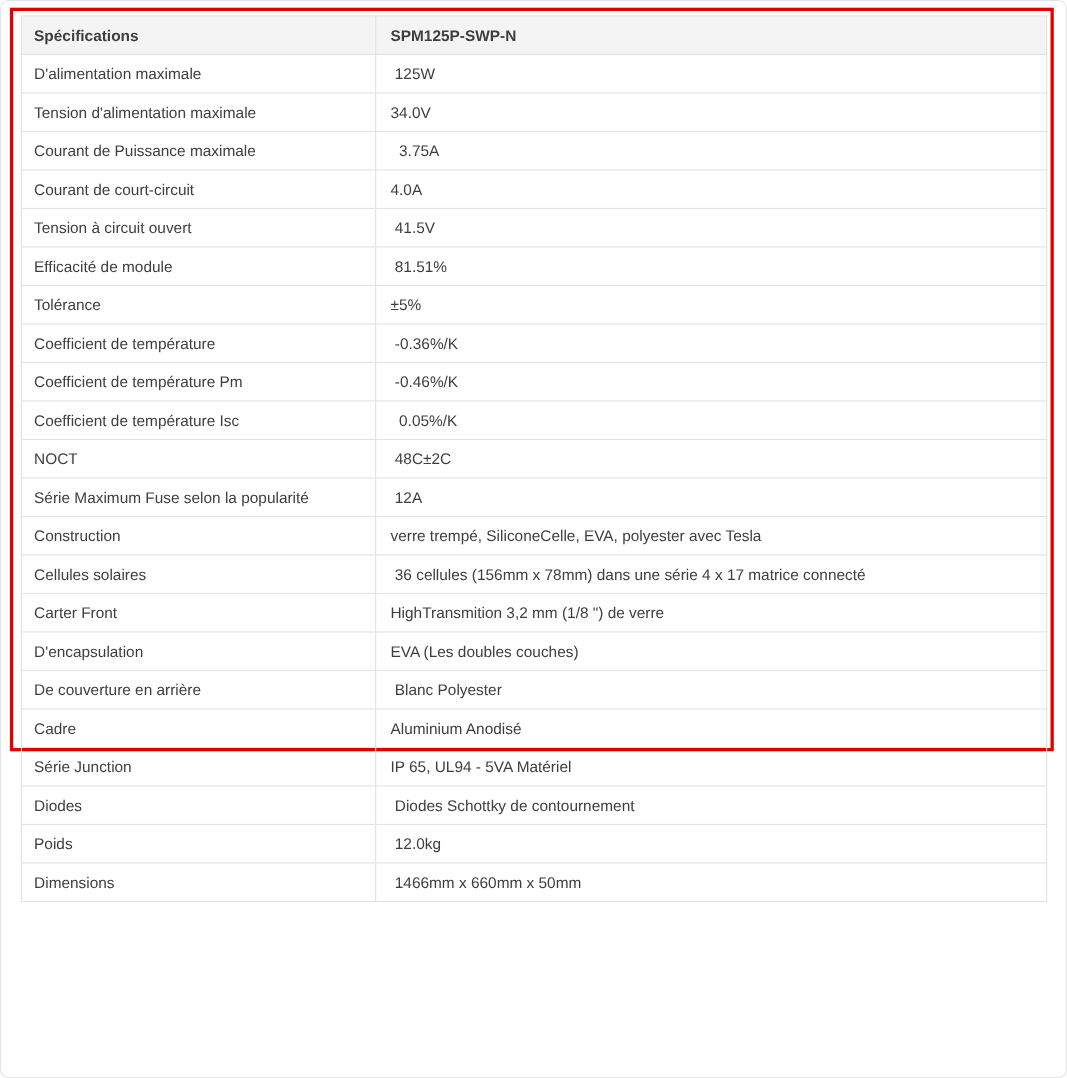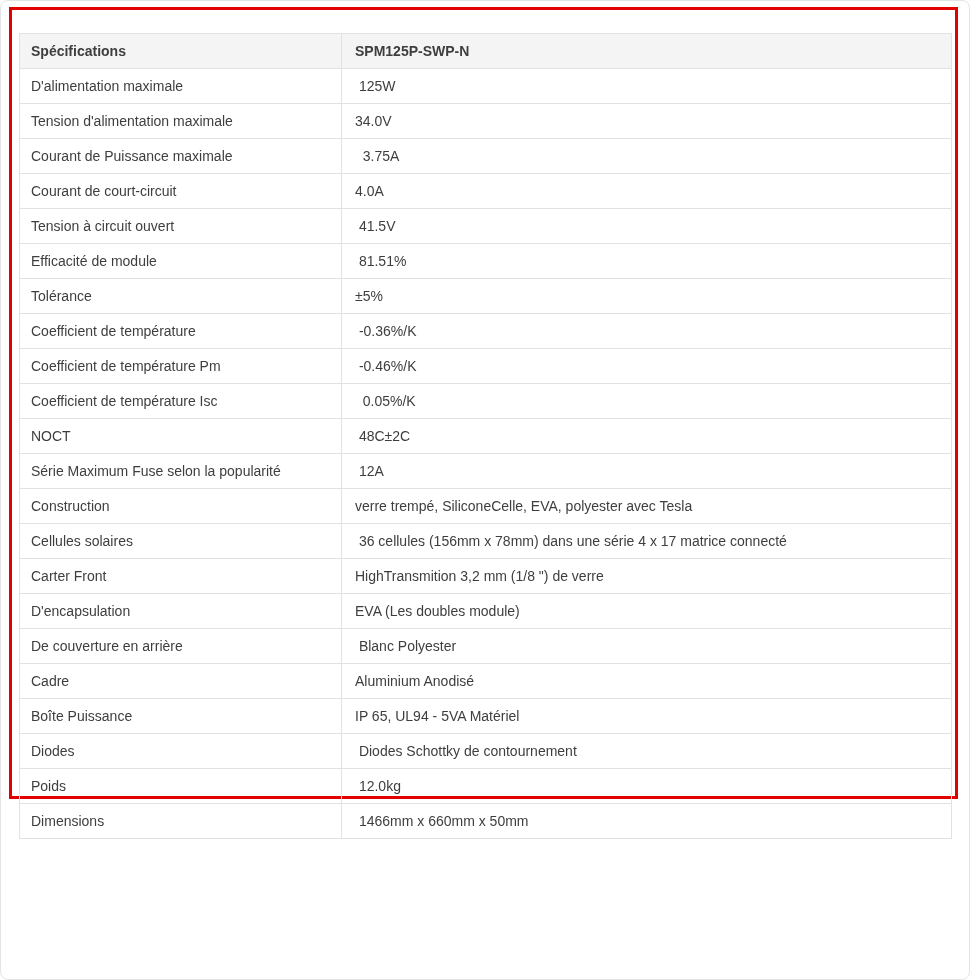--- a/index.html
+++ b/index.html
@@ -20,25 +20,25 @@
     background: #ffffff;
     border: 1px solid #e4e4e4;
     border-radius: 8px;
     overflow: hidden;
   }
   .red-frame {
     position: absolute;
     left: 8px;
     top: 6px;
     width: 949px;
-    height: 792px;
+    height: 676px;
     box-sizing: border-box;
     border: 3px solid #e20000;
     background: #ffffff;
-    padding: 23px 3px 6px 7px;
+    padding: 4px 3px 6px 7px;
   }
   table.spec-table {
     width: 100%;
     border-collapse: collapse;
     table-layout: fixed;
     font-size: 14px;
     color: #3e3e3e;
   }
   .spec-table th,
   .spec-table td {
@@ -134,32 +134,32 @@
           <tr>
             <td class="col-label">Cellules solaires</td>
             <td class="col-value"> 36 cellules (156mm x 78mm) dans une série 4 x 17 matrice connecté</td>
           </tr>
           <tr>
             <td class="col-label">Carter Front</td>
             <td class="col-value">HighTransmition 3,2 mm (1/8 ") de verre</td>
           </tr>
           <tr>
             <td class="col-label">D'encapsulation</td>
-            <td class="col-value">EVA (Les doubles module)</td>
+            <td class="col-value">EVA (Les doubles couches)</td>
           </tr>
           <tr>
             <td class="col-label">De couverture en arrière</td>
             <td class="col-value"> Blanc Polyester</td>
           </tr>
           <tr>
             <td class="col-label">Cadre</td>
             <td class="col-value">Aluminium Anodisé</td>
           </tr>
           <tr>
-            <td class="col-label">Boîte Puissance</td>
+            <td class="col-label">Série Junction</td>
             <td class="col-value">IP 65, UL94 - 5VA Matériel</td>
           </tr>
           <tr>
             <td class="col-label">Diodes</td>
             <td class="col-value"> Diodes Schottky de contournement</td>
           </tr>
           <tr>
             <td class="col-label">Poids</td>
             <td class="col-value"> 12.0kg</td>
           </tr>

